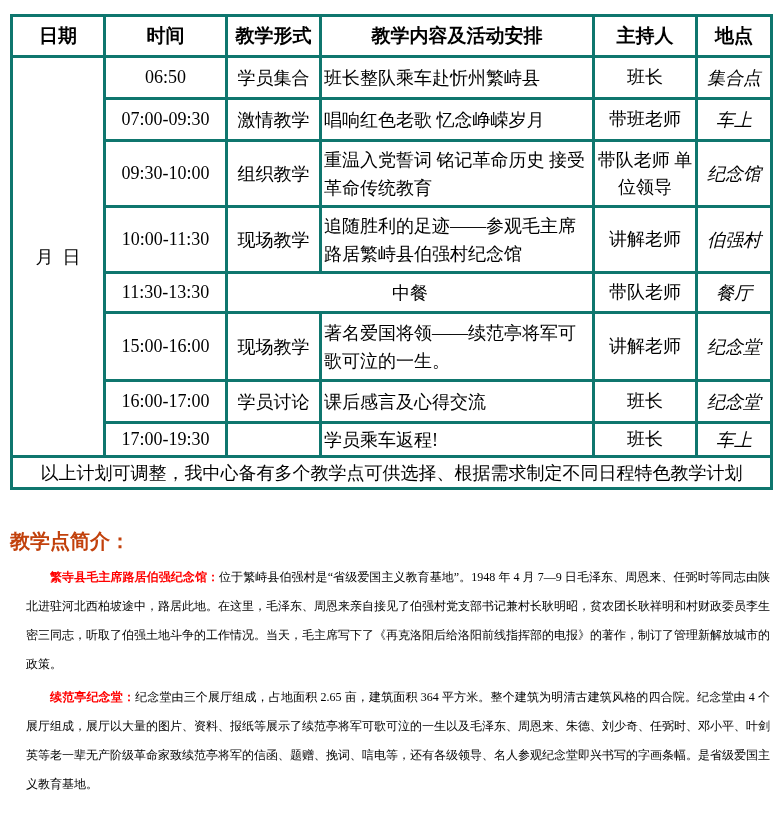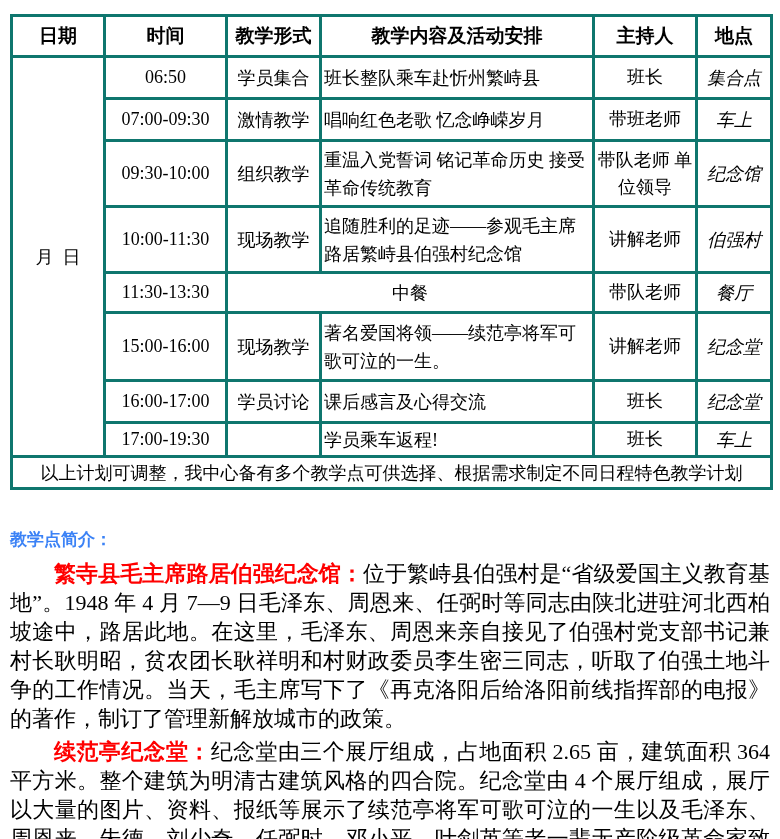--- a/index.html
+++ b/index.html
@@ -31,28 +31,28 @@
   td.time{text-align:center;}
   td.form{text-align:center;}
   td.content{text-align:left;padding-left:8px;padding-right:6px;line-height:28px;}
   td.content.merged{text-align:center;padding-left:2px;}
   td.host{text-align:center;line-height:27px;}
   td.place{text-align:center;font-style:italic;}
   td.note{text-align:center;font-size:18px;}
   .intro{margin-top:38px;width:760px;}
   .intro-title{
     font-weight:bold;
-    font-size:17px;
-    color:#3b82f6;
+    font-size:20px;
+    color:#c2410c;
     margin-bottom:8px;
   }
   .para{
-    margin:0 0 4px 0;
+    margin:0 0 4px 16px;
     text-indent:2em;
-    font-size:22px;
+    font-size:12px;
     line-height:29px;
     text-align:justify;
   }
   .red-heading{color:#ff0000;font-weight:bold;}
 </style>
 </head>
 <body>
 
 <div class="page">
 

